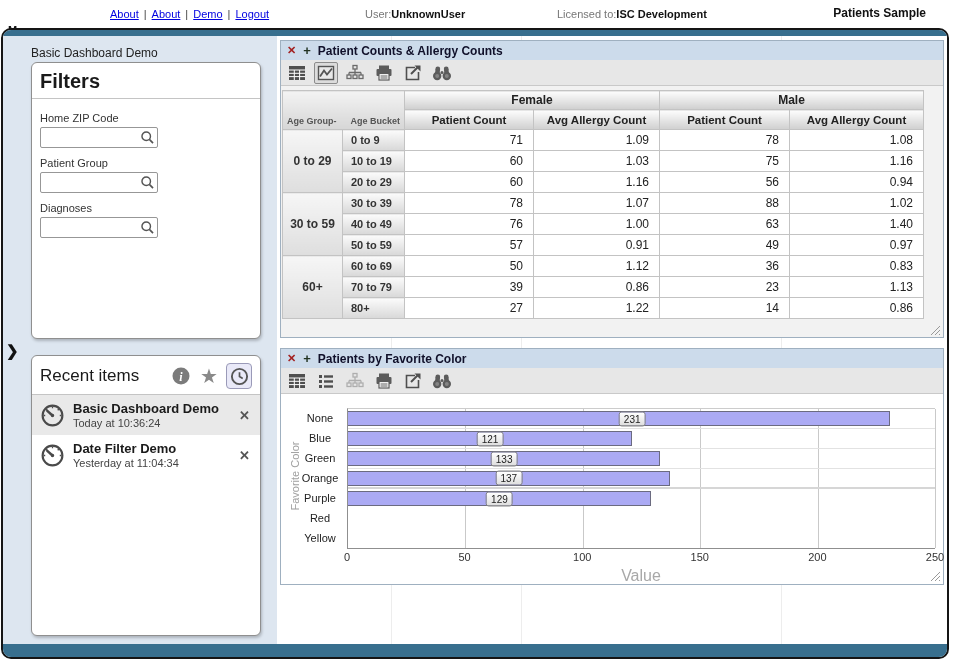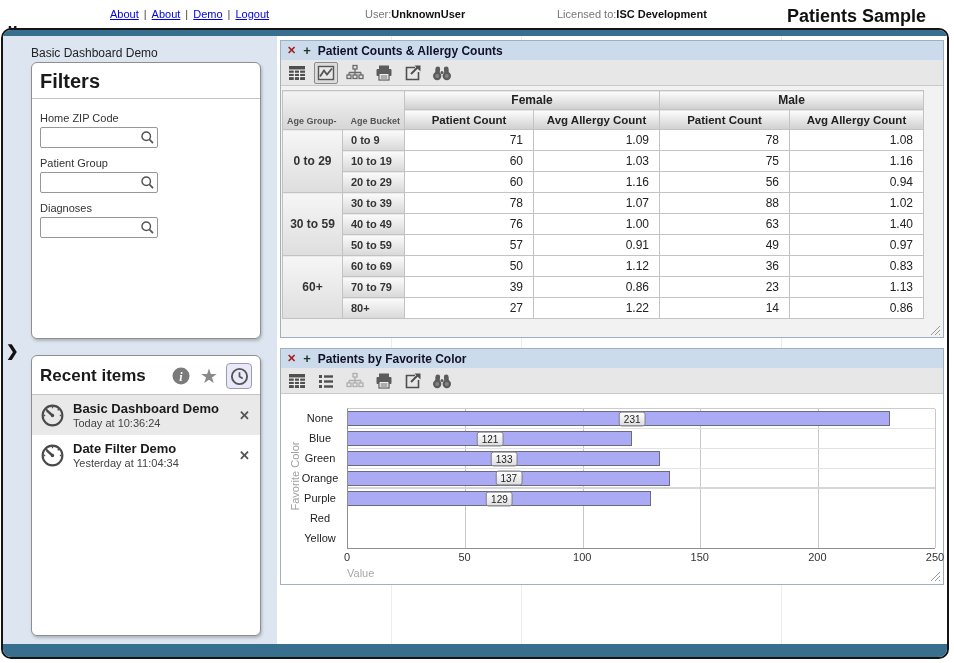--- a/index.html
+++ b/index.html
@@ -8,39 +8,39 @@
 
   
   .topbar { position:absolute; left:0; top:0; width:954px; height:28px; background:#fff; font-size:11px; }
   .topbar .menu { position:absolute; left:8px; top:24px; font-weight:bold; color:#111; }
   .topbar .links { position:absolute; left:110px; top:8px; }
   .topbar .links a { color:#0000e0; text-decoration:underline; cursor:pointer; }
   .topbar .links .sep { color:#444; margin:0 5px; }
   .topbar .user { position:absolute; left:365px; top:8px; color:#777; }
   .topbar .license { position:absolute; left:557px; top:8px; color:#777; }
   .topbar b { color:#111; }
-  .topbar .apptitle { position:absolute; right:28px; top:6px; font-size:18px; font-weight:bold; color:#111; }
+  .topbar .apptitle { position:absolute; right:28px; top:6px; font-size:12px; font-weight:bold; color:#111; }
 
   
   .frame { position:absolute; left:1px; top:28px; width:948px; height:631px; border:2px solid #151515;
            border-radius:10px; background:#fff; overflow:hidden; }
   .frame-top { position:absolute; left:0; top:0; right:0; height:6px; background:var(--teal); }
   .frame-bottom { position:absolute; left:0; bottom:0; right:0; height:13px; background:var(--teal); }
   .frame-body { position:absolute; left:0; top:6px; right:0; bottom:13px; display:flex; }
 
   
   .sidebar { position:relative; width:274px; background:var(--sidebar-bg); flex:none; }
   .dash-name { position:absolute; left:28px; top:10px; font-size:12px; color:#222; }
   .panel { position:absolute; left:28px; width:230px; background:#fff; border:1px solid #8f8f8f;
            border-radius:6px; box-shadow:1px 2px 3px rgba(0,0,0,.22); overflow:hidden; }
   .panel.filters { top:26px; height:277px; }
   .panel.recent  { top:319px; height:281px; }
   .panel-head { display:flex; align-items:center; padding:7px 8px 5px 8px; border-bottom:1px solid #c4c4c4; }
   .filters .panel-head .ttl { font-size:20px; font-weight:bold; color:#1a1a1a; }
-  .recent .panel-head .ttl { font-size:17px; font-weight:bold; color:#1a1a1a; flex:1; }
+  .recent .panel-head .ttl { font-size:17px; font-weight:normal; color:#1a1a1a; flex:1; }
   .filter-body { padding:4px 8px; }
   .f-label { font-size:11px; color:#333; margin:9px 0 3px 0; }
   .search-field { position:relative; width:118px; height:21px; }
   .search-field input { width:118px; height:21px; border:1px solid #979797; border-radius:2px; padding:0 20px 0 4px; font-size:11px; }
   .search-field .mag { position:absolute; right:2px; top:2px; width:17px; height:17px; cursor:pointer; }
   .recent-tools { display:flex; align-items:center; gap:6px; }
   .tool-btn { width:22px; height:22px; display:flex; align-items:center; justify-content:center; cursor:pointer; }
   .tool-btn.boxed { width:26px; height:26px; background:#e9e9f8; border:1px solid #9a9ab8; border-radius:4px; }
   .star-glyph { font-size:20px; color:#8a8a8a; line-height:1; }
   .recent-item { display:flex; align-items:center; padding:6px 8px; gap:8px; cursor:pointer; }
@@ -93,21 +93,21 @@
   .grid-v { position:absolute; top:0; bottom:0; width:1px; background:#c9c9c9; }
   .crow { position:relative; height:20px; border-bottom:1px solid #e2e2e2; }
   .crow:last-child { border-bottom:none; }
   .crow.thick { border-bottom:2px solid #d6d6d6; }
   .cbar { position:absolute; left:0; top:2px; height:15px; background:var(--bar-color); border:1px solid #6b6b80;
           border-left:none; cursor:pointer; }
   .chip { position:absolute; top:50%; transform:translate(-50%,-50%); background:linear-gradient(#ffffff,#dedede);
           border:1px solid #858585; border-radius:3px; font-size:10px; color:#222; padding:0 4px; line-height:13px; }
   .xticks { position:absolute; left:66px; right:8px; top:157px; height:14px; }
   .xticks span { position:absolute; transform:translateX(-50%); font-size:11px; color:#333; }
-  .xlabel { position:absolute; left:66px; right:8px; top:173px; font-size:11px; color:#a8a8a8; }
+  .xlabel { position:absolute; left:66px; right:8px; top:173px; text-align:center; font-size:16px; color:#a8a8a8; }
 
   svg { display:block; }
 </style>
 </head>
 <body>
 
 <div id="stage">
 
   <div class="topbar">
     <span class="menu">Menu</span>

